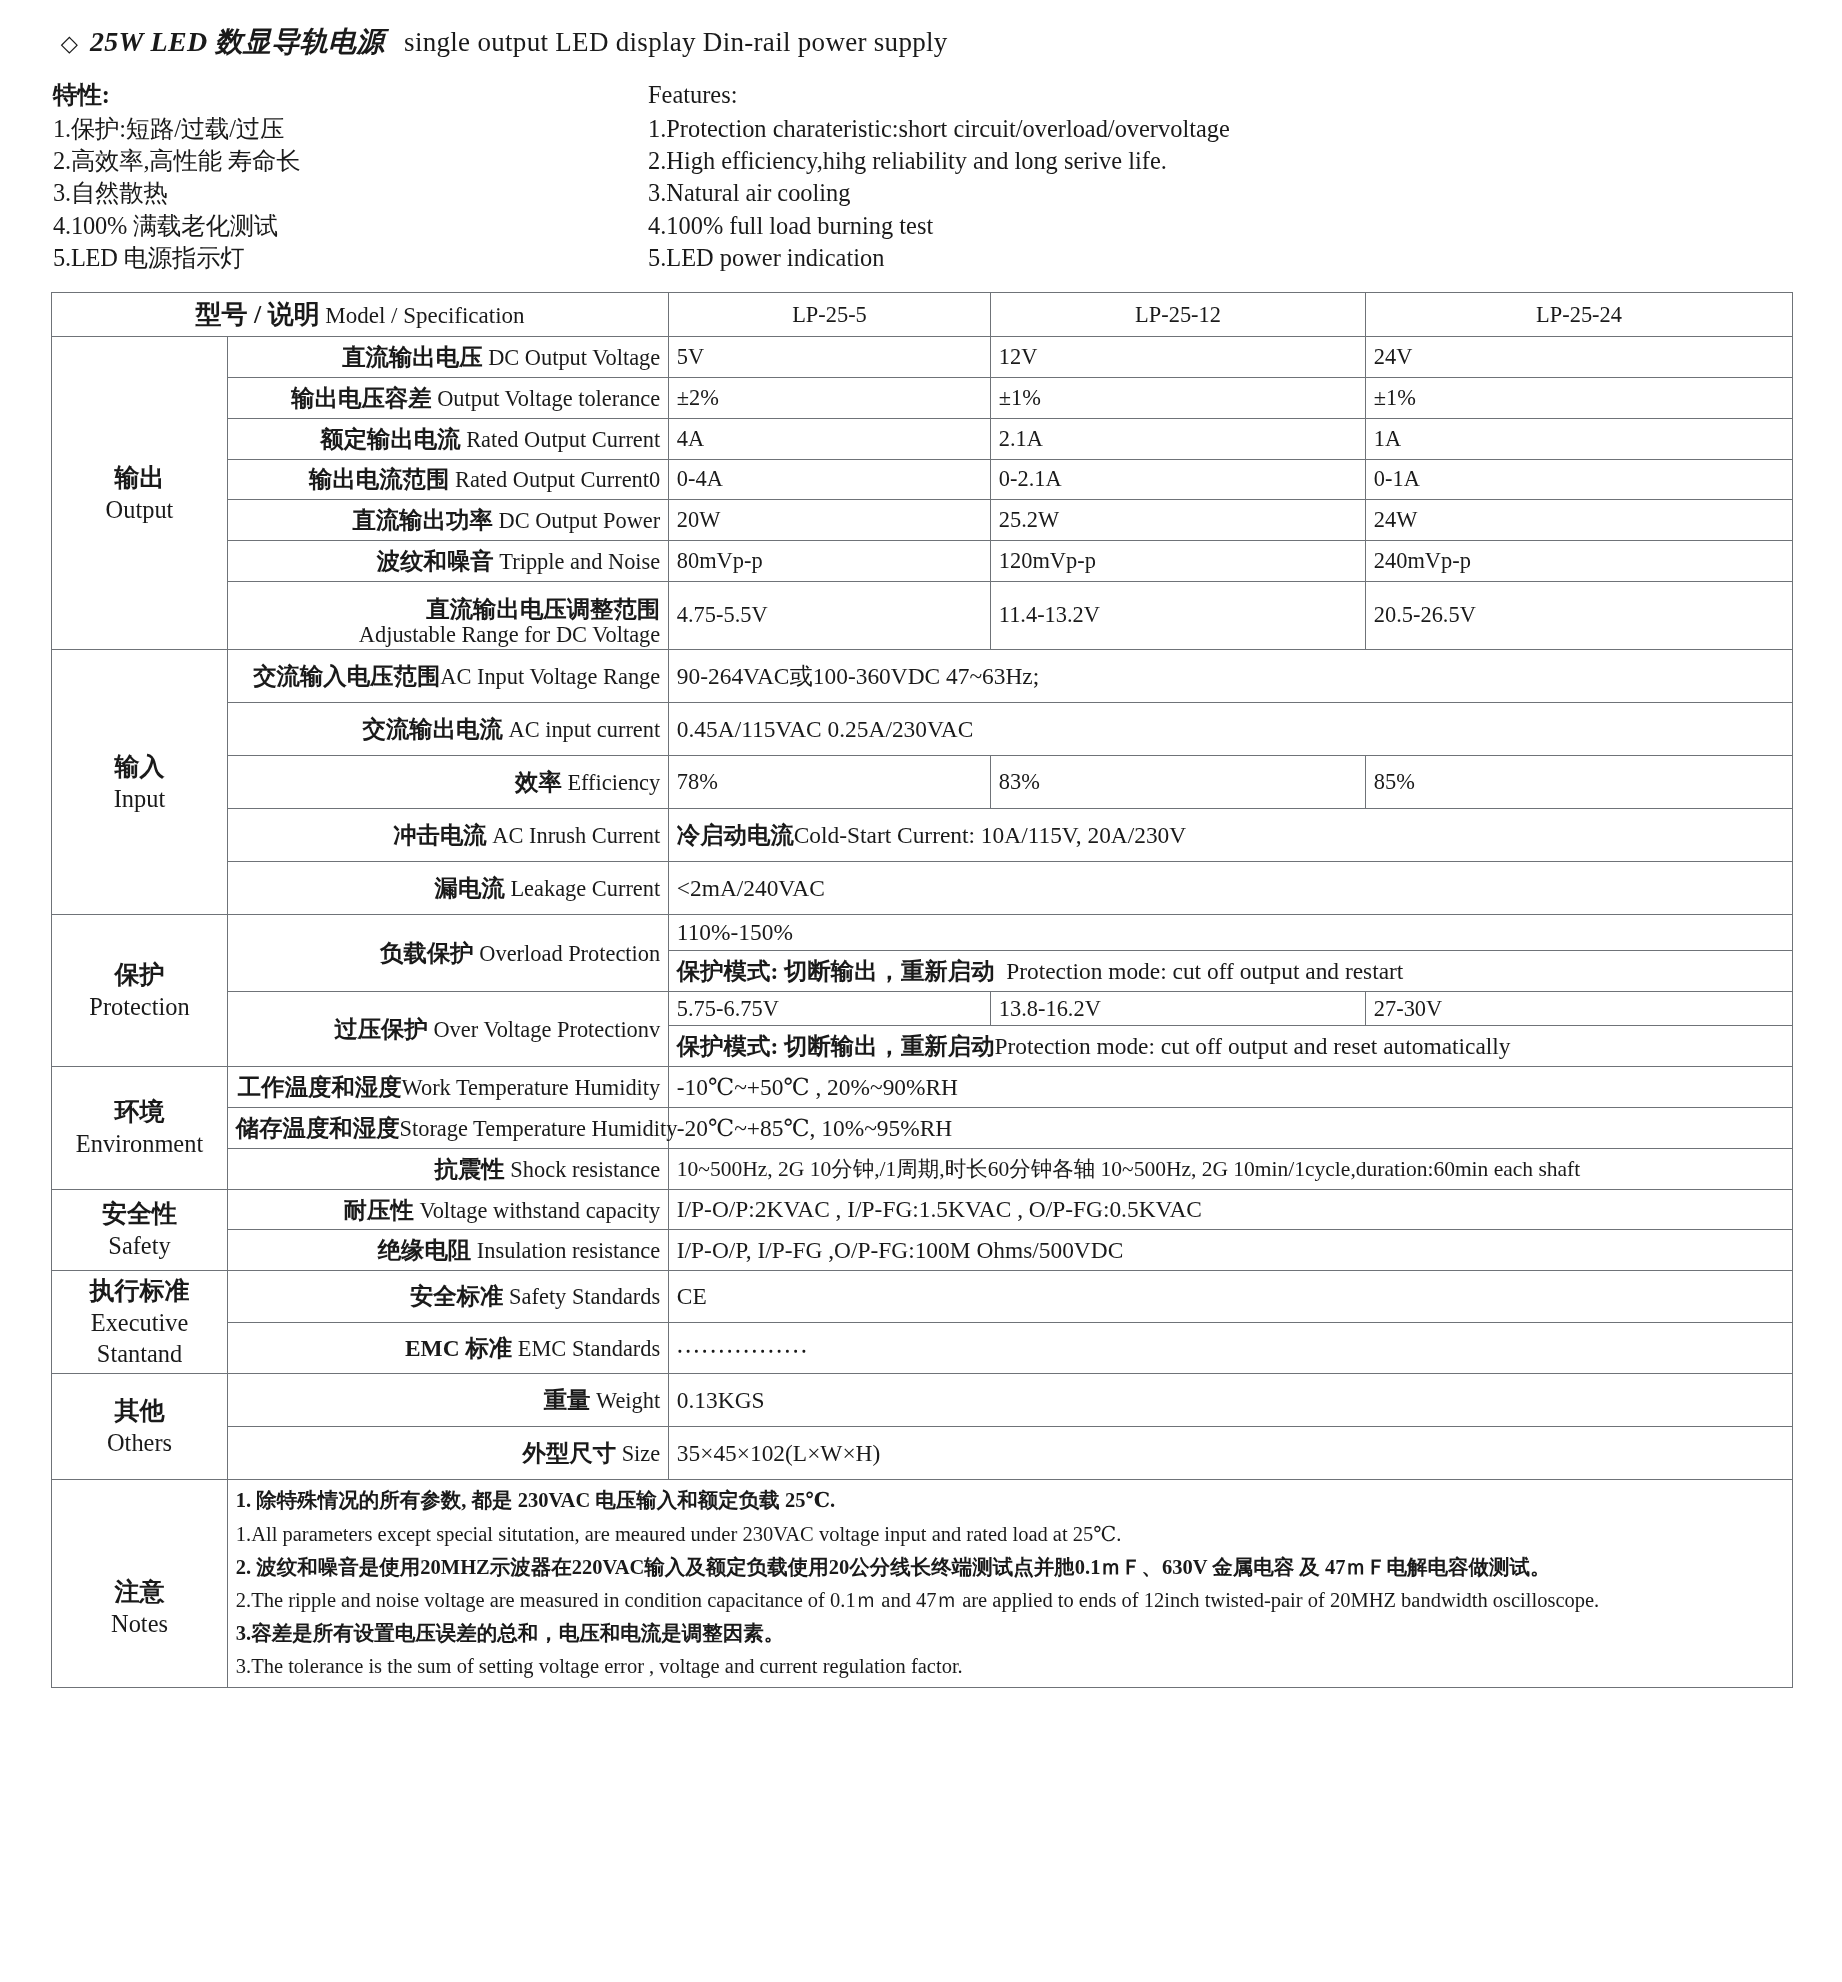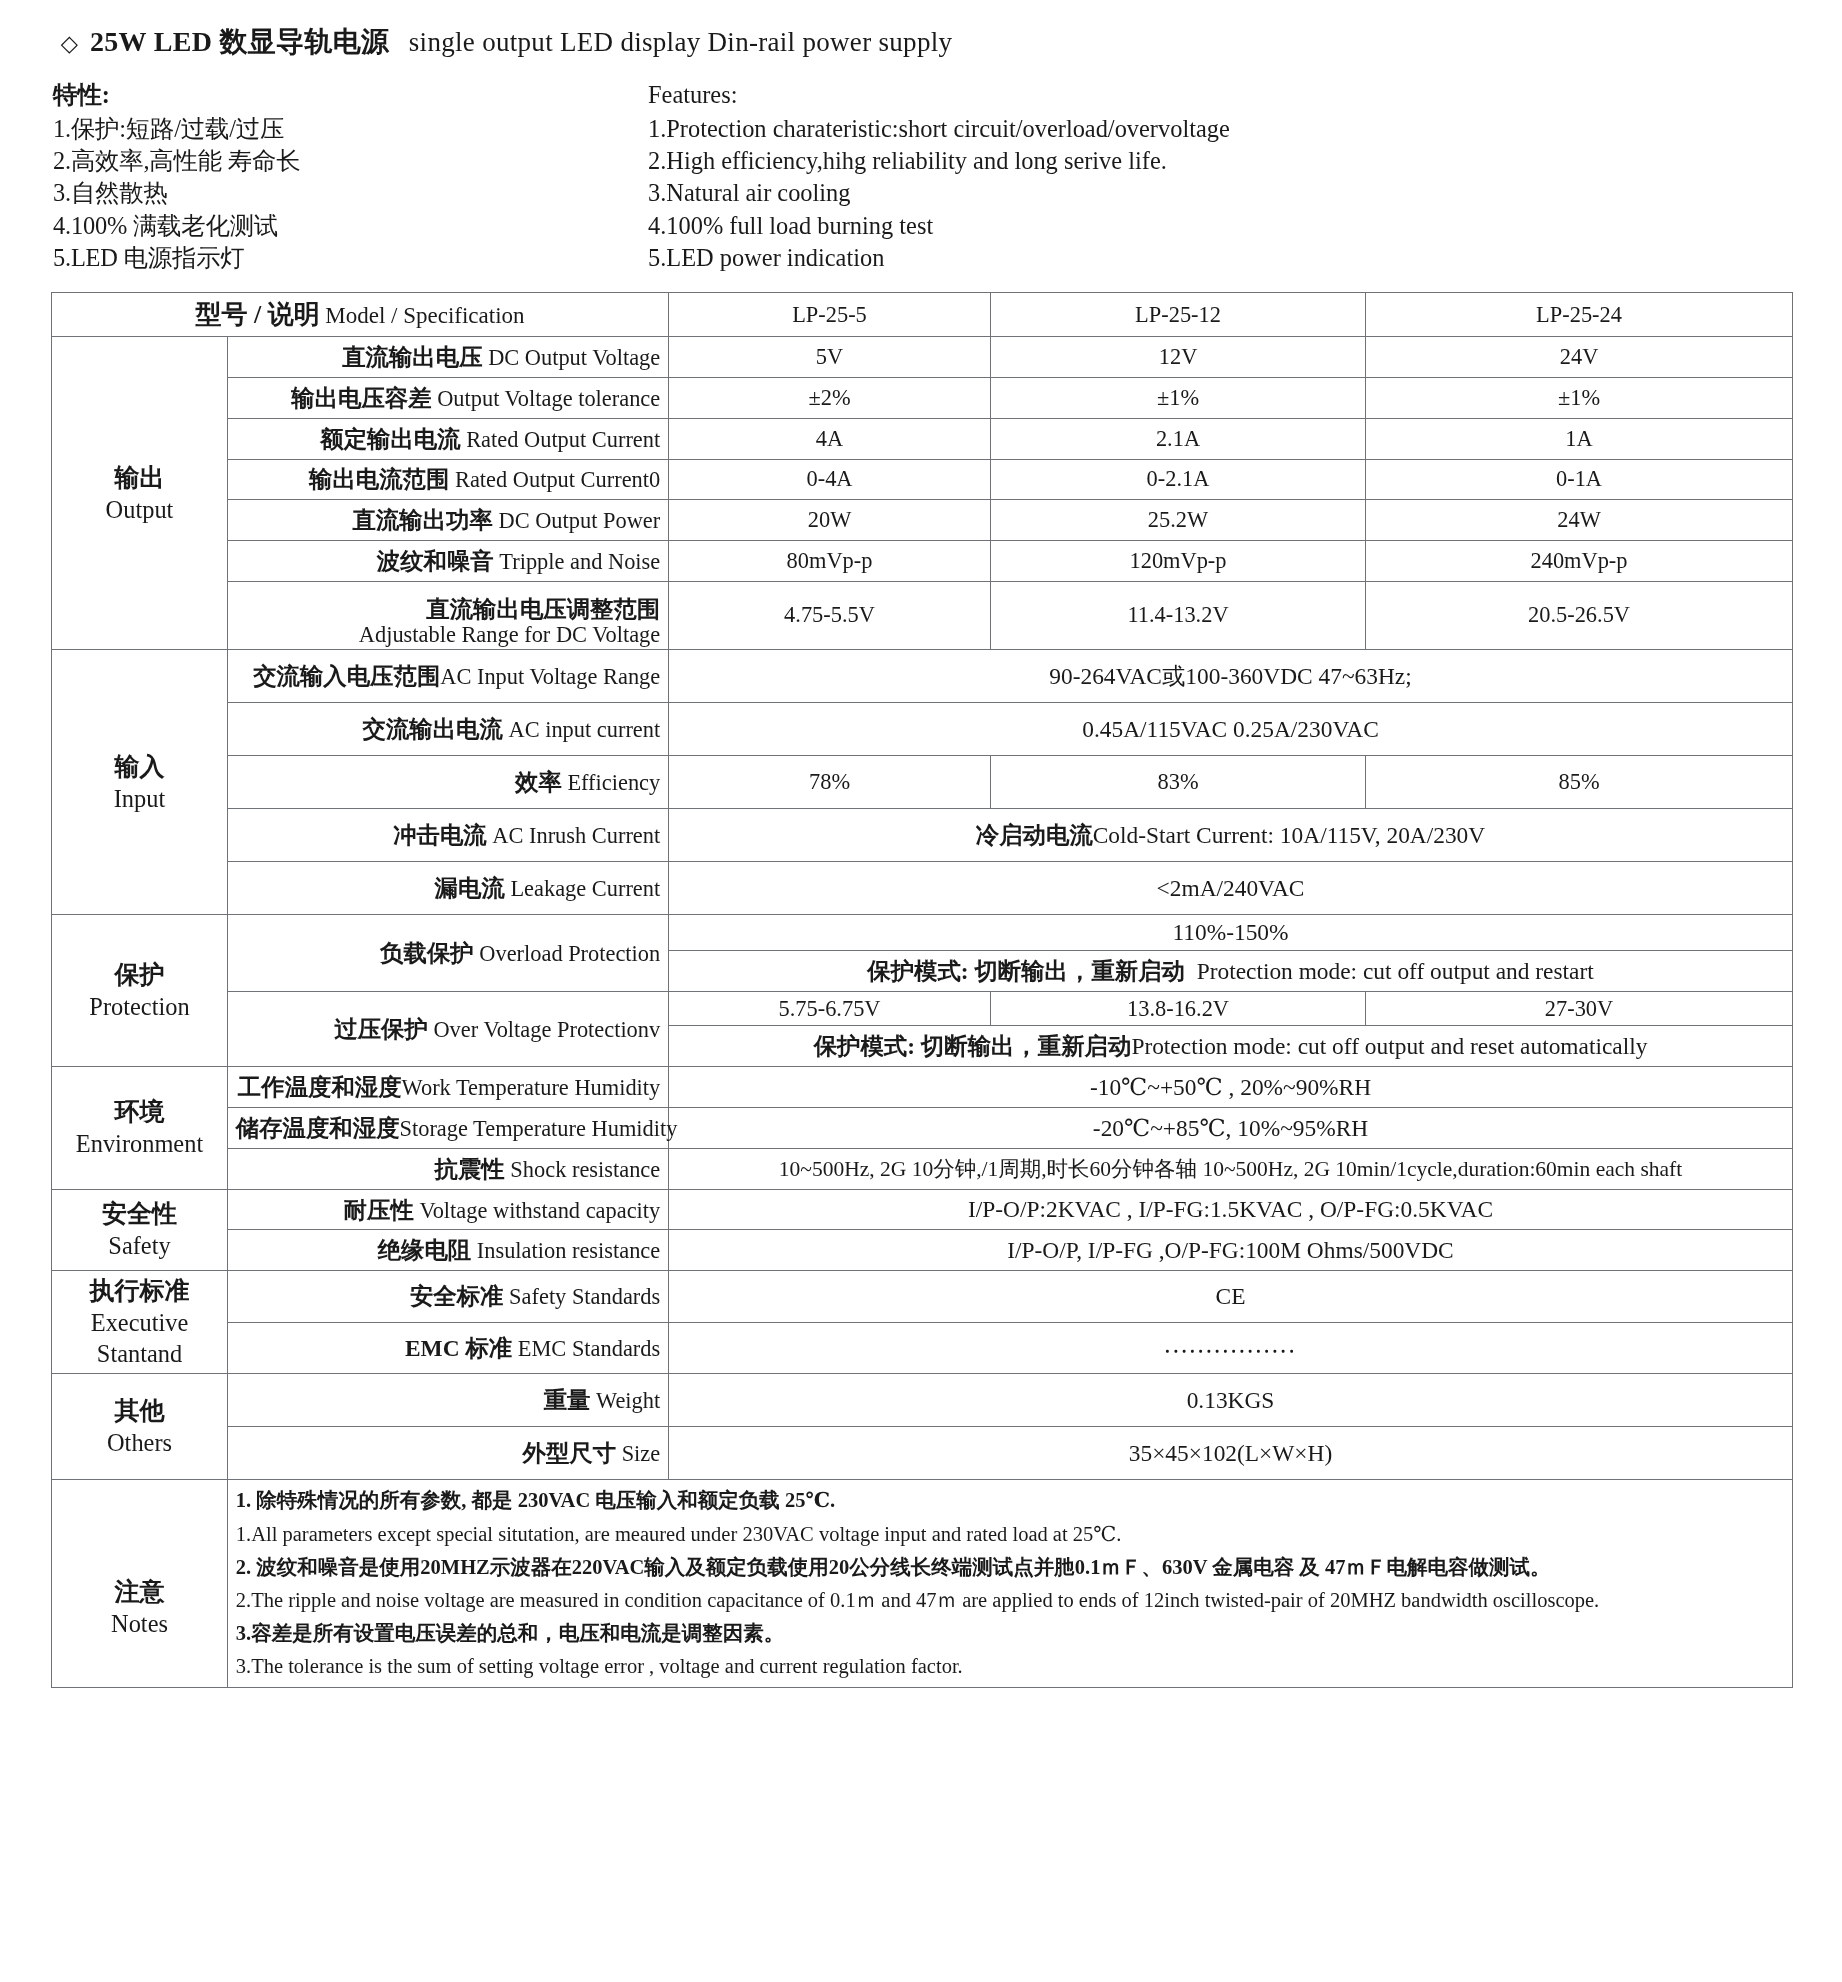--- a/index.html
+++ b/index.html
@@ -18,21 +18,21 @@
 
   
   .title-row {
     display: flex; align-items: baseline; gap: 11.7px;
     padding: 9.8px 0 5.9px 9.8px;
     font-size: 28px;
     font-weight: bold;
     letter-spacing: 0.3px;
   }
   .diamond { font-size: 22.4px; font-weight: normal; }
-  .title-cn { font-size: 28px; font-weight: bold; }
+  .title-cn { font-size: 28px; font-weight: bold; font-style: italic; }
   .title-en { font-size: 27px; font-weight: normal; margin-left: 7.8px; }
 
   
   .features {
     display: flex;
     padding: 11.7px 0 15.6px 2px;
     font-size: 24.4px;
     line-height: 1.33;
     gap: 20px;
   }
@@ -70,21 +70,21 @@
   td.group .cn { font-weight: bold; display: block; font-size: 25px; }
   td.group .en { display: block; font-size: 24.4px; }
 
   td.param { text-align: right; white-space: nowrap; }
   td.param .cn { font-weight: bold; font-size: 23.4px; }
   td.param .en { font-size: 22.4px; }
   td.param.two-line { white-space: normal; line-height: 1.12; padding-top: 14px; padding-bottom: 2px;}
   td.param.two-line .cn { display:block; }
   td.param.two-line .en { display:block; }
 
-  td.val { text-align: center; white-space: nowrap; font-size: 23.4px; }
+  td.val { text-align: left; white-space: nowrap; font-size: 23.4px; }
   td.val.wide { font-size: 23.4px; }
   td.val.small { font-size: 21.5px; }
   td.val .cnb { font-weight: bold; }
   td.hdr-model { text-align: center; font-size: 25px; padding: 25px 7.8px; }
   td.hdr-model .cn { font-weight: bold; font-size: 26px; }
   td.hdr-model .en { font-size: 23px; }
   td.hdr-val { text-align: center; font-size: 25px; }
 
   .row-tall td { height: 53px; }
 

